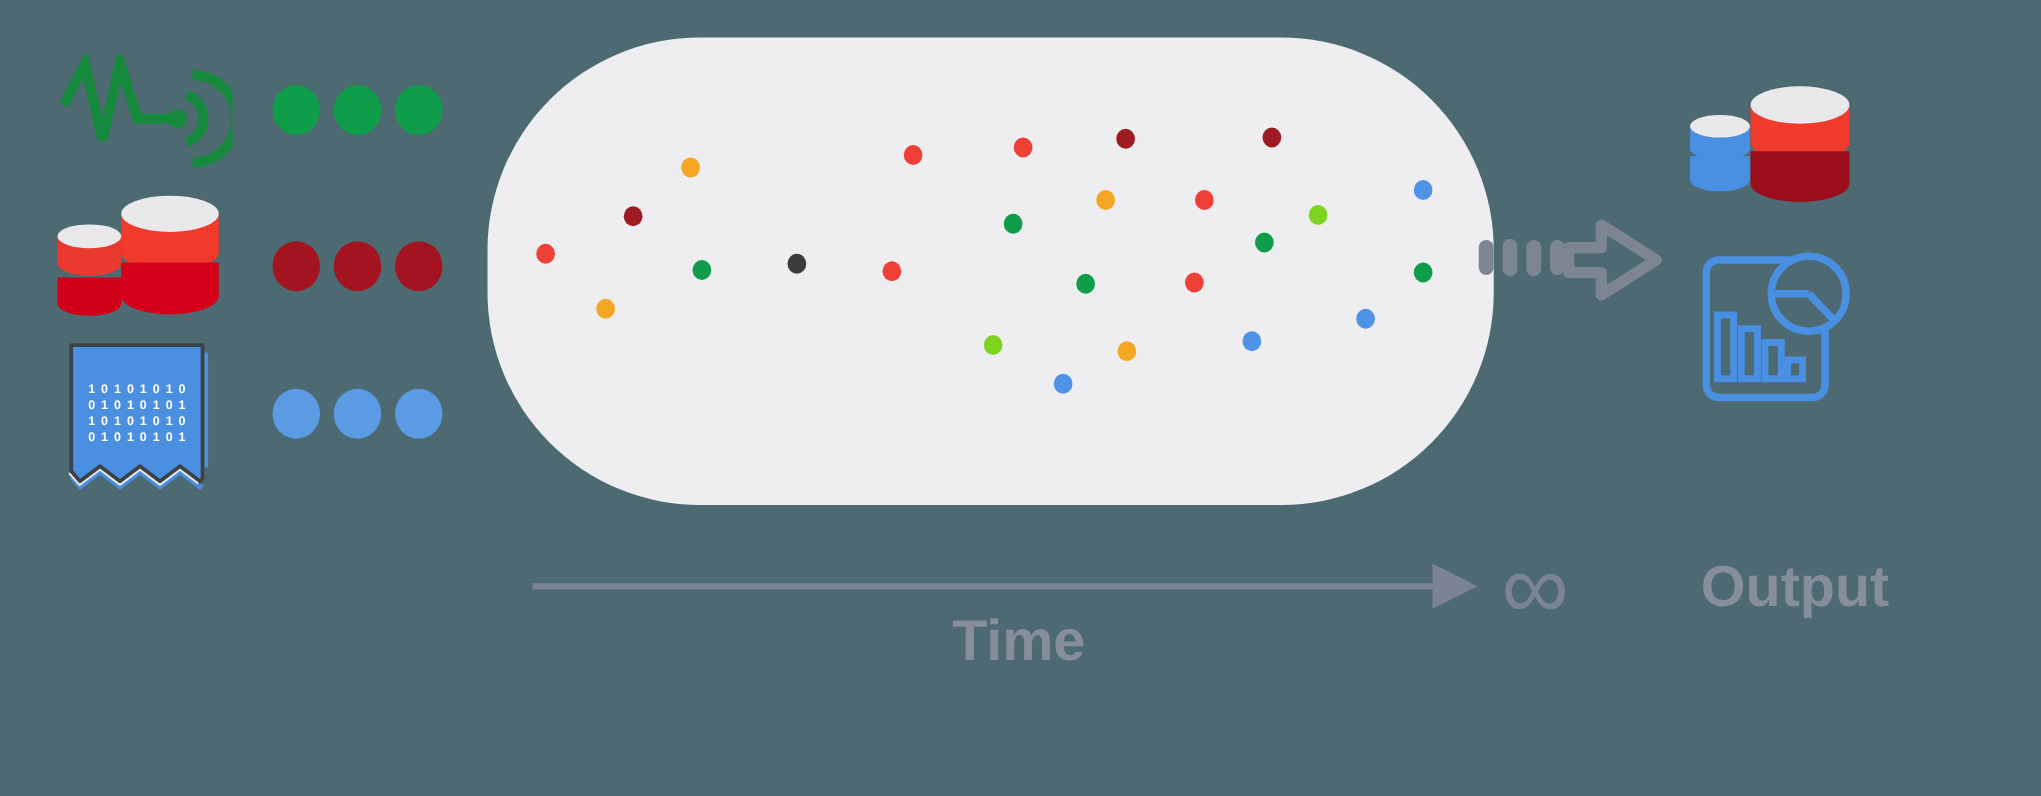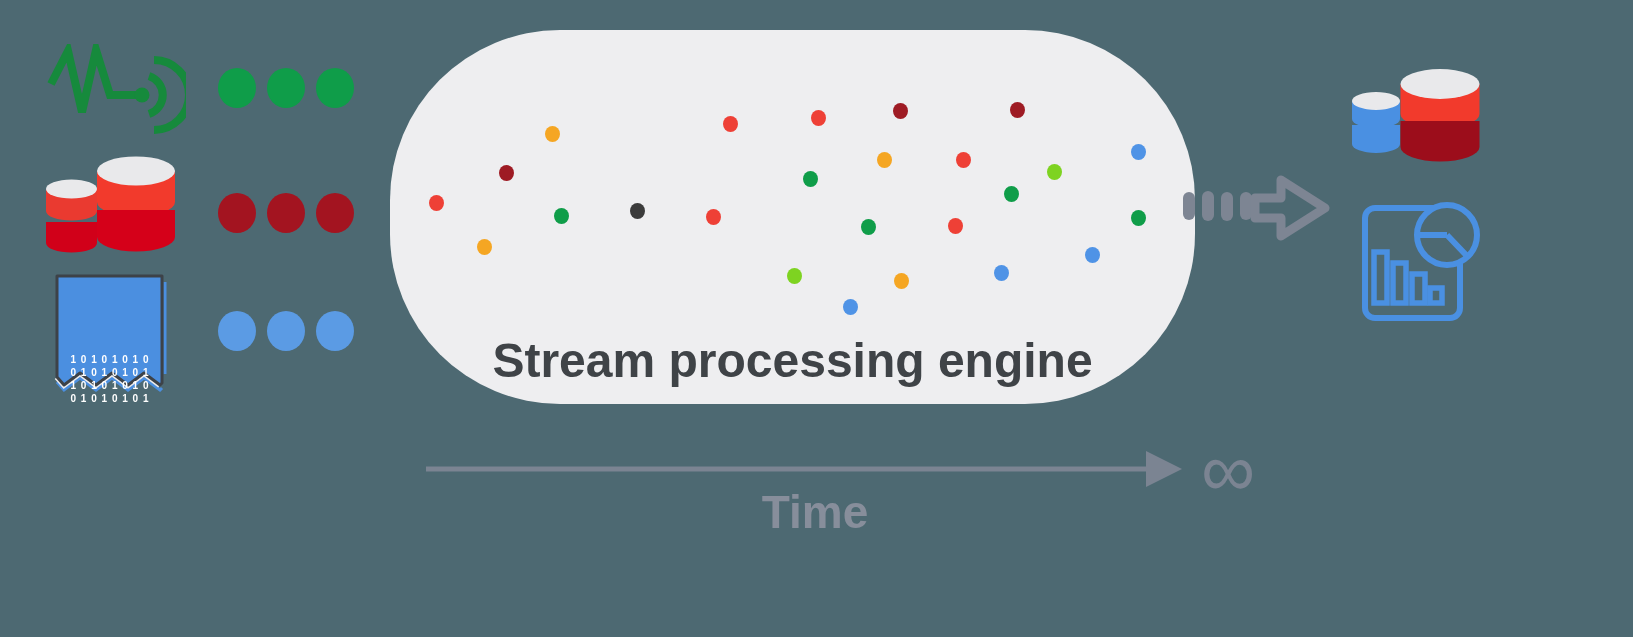--- a/index.html
+++ b/index.html
@@ -33,21 +33,20 @@
     left:1178px;top:432px;width:100px;height:76px;
     display:flex;align-items:center;justify-content:center;
     font-size:76px;font-weight:400;color:#7b8492;line-height:1;
   }
   
   #binary-text{
     left:60px;top:305px;width:100px;
     text-align:center;color:#ffffff;
     font-size:10px;line-height:13px;font-weight:700;letter-spacing:1px;
     white-space:nowrap;
-    margin-top:48px;
   }
   .dotrow{position:absolute;display:flex;}
   .dotrow .dot{position:static;}
 </style>
 </head>
 <body>
 
 <div id="canvas">
 
   <div id="engine-box" class="abs"></div>
@@ -71,21 +70,20 @@
       <div class="dot" style="width: 15px; height: 16px; left: 1130.5px; top: 143.5px; background: rgb(79, 147, 230);"></div>
       <div class="dot" style="width: 15px; height: 16px; left: 860.5px; top: 218.5px; background: rgb(15, 157, 73);"></div>
       <div class="dot" style="width: 15px; height: 16px; left: 947.5px; top: 217.5px; background: rgb(238, 64, 54);"></div>
       <div class="dot" style="width: 15px; height: 16px; left: 1130.5px; top: 209.5px; background: rgb(15, 157, 73);"></div>
       <div class="dot" style="width: 15px; height: 16px; left: 1084.5px; top: 246.5px; background: rgb(79, 147, 230);"></div>
       <div class="dot" style="width: 15px; height: 16px; left: 993.5px; top: 264.5px; background: rgb(79, 147, 230);"></div>
       <div class="dot" style="width: 15px; height: 16px; left: 786.5px; top: 267.5px; background: rgb(126, 211, 33);"></div>
       <div class="dot" style="width: 15px; height: 16px; left: 893.5px; top: 272.5px; background: rgb(245, 166, 35);"></div>
       <div class="dot" style="width: 15px; height: 16px; left: 842.5px; top: 298.5px; background: rgb(79, 147, 230);"></div>
     </div>
-  <div id="engine-label" class="abs">Stream processing engine</div>
 
   <svg class="abs" style="left:46px;top:44px;" width="140" height="92" viewBox="0 0 140 92">
     <path d="M5,40 L22,7 L36,68 L50,6 L64,51 L93,51" fill="none" stroke="#168a3c" stroke-width="8"></path>
     <circle cx="96" cy="51" r="7.5" fill="#168a3c"></circle>
     <path d="M103,32 A20,20 0 0 1 103,70" fill="none" stroke="#168a3c" stroke-width="8"></path>
     <path d="M108,16 A34,34 0 0 1 108,86" fill="none" stroke="#168a3c" stroke-width="8"></path>
   </svg>
 
   <svg class="abs" style="left:44px;top:150px;" width="135" height="110" viewBox="0 0 135 110">
     <path d="M53,21 v31 a39,14.5 0 0 0 78,0 v-31 z" fill="#f23a2c"></path>
@@ -148,20 +146,21 @@
   <svg class="abs" style="left:1356px;top:196px;" width="135" height="135" viewBox="0 0 135 135">
     <rect x="9" y="12" width="95" height="110" rx="10" fill="none" stroke="#4a90e2" stroke-width="6"></rect>
     <rect x="18" y="56" width="13" height="51" fill="none" stroke="#4a90e2" stroke-width="5.5"></rect>
     <rect x="37" y="67" width="13" height="40" fill="none" stroke="#4a90e2" stroke-width="5.5"></rect>
     <rect x="56" y="78" width="13" height="29" fill="none" stroke="#4a90e2" stroke-width="5.5"></rect>
     <rect x="74" y="92" width="12" height="15" fill="none" stroke="#4a90e2" stroke-width="5.5"></rect>
     <circle cx="91" cy="39" r="30" fill="#4d6972" stroke="#4a90e2" stroke-width="6"></circle>
     <path d="M91,39 L61,39 M91,39 L112,61" stroke="#4a90e2" stroke-width="6" fill="none"></path>
   </svg>
 
+  <div id="output-label" class="abs big-label">Output</div>
 
   <svg class="abs" style="left:418px;top:444px;" width="780" height="52" viewBox="0 0 780 52">
     <line x1="8" y1="25" x2="735" y2="25" stroke="#7b8492" stroke-width="5"></line>
     <polygon points="728,7 764,25 728,43" fill="#7b8492"></polygon>
   </svg>
   <div id="infinity" class="abs">∞</div>
   <div id="time-label" class="abs big-label">Time</div>
 
 </div>
 

